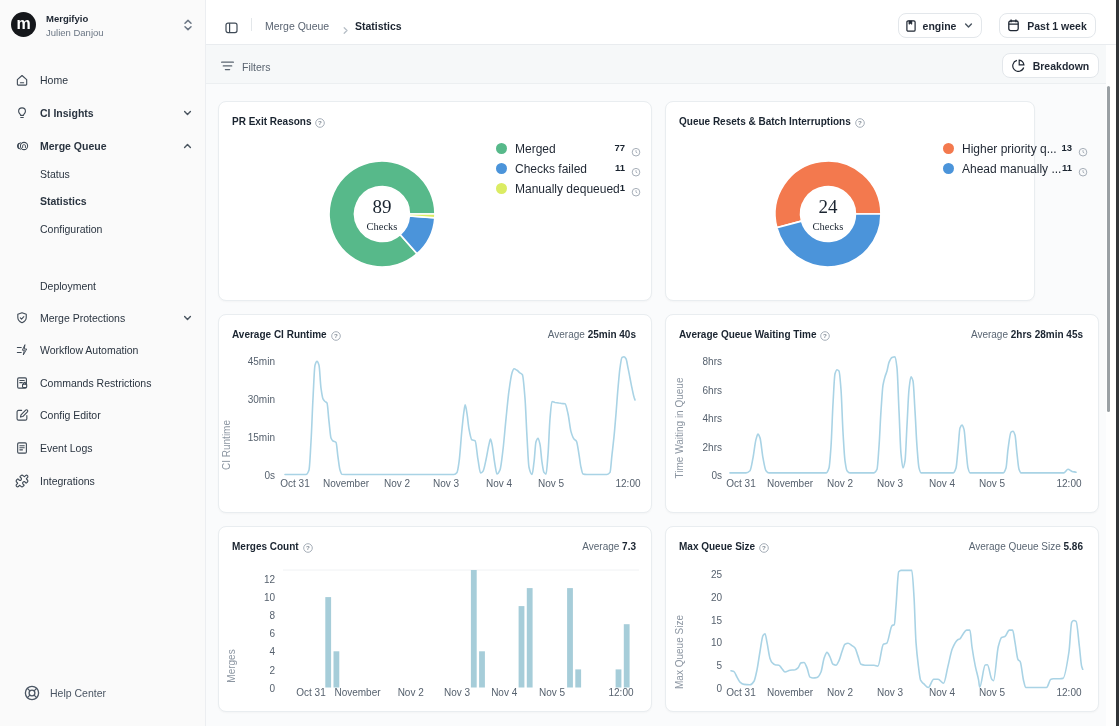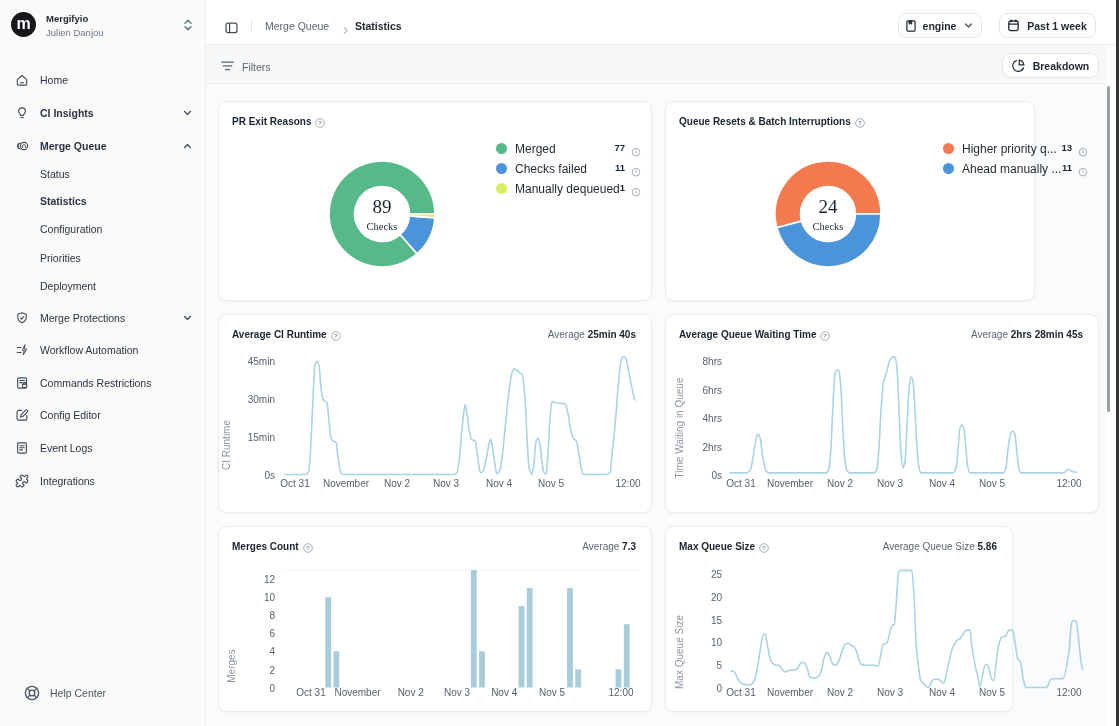--- a/index.html
+++ b/index.html
@@ -102,23 +102,20 @@
     </div>
     <div class="nav" style="top:159.5px">
       <span class="nlbl" style="font-weight:400;left:40px">Status</span>
     </div>
     <div class="nav" style="top:187px">
       <span class="nlbl" style="font-weight:700;left:40px">Statistics</span>
     </div>
     <div class="nav" style="top:214.5px">
       <span class="nlbl" style="font-weight:400;left:40px">Configuration</span>
     </div>
-    <div class="nav" style="top:243.5px">
-      <span class="nlbl" style="font-weight:400;left:40px">Priorities</span>
-    </div>
     <div class="nav" style="top:272px">
       <span class="nlbl" style="font-weight:400;left:40px">Deployment</span>
     </div>
     <div class="nav" style="top:303.5px">
       <span class="nico">
         <svg class="" width="19" height="19" viewBox="0 0 19 19" fill="none" stroke="#3f4a56" stroke-width="1.5" stroke-linecap="round" stroke-linejoin="round">
           <path d="M9.5 2.4l5.7 2.1v4.2c0 3.4-2.4 5.7-5.7 7.1-3.3-1.4-5.7-3.7-5.7-7.1V4.5Z"></path>
           <path d="M7.2 9.3l1.7 1.7 3-3.2"></path>
         </svg>
       </span>
@@ -381,21 +378,21 @@
       <rect x="251.9" y="43.0" width="5.8" height="117.5" fill="#a6cdd9"></rect>
       <rect x="260.1" y="124.3" width="5.8" height="36.2" fill="#a6cdd9"></rect>
       <rect x="299.6" y="79.1" width="5.8" height="81.4" fill="#a6cdd9"></rect>
       <rect x="307.8" y="61.1" width="5.8" height="99.4" fill="#a6cdd9"></rect>
       <rect x="348.1" y="61.1" width="5.8" height="99.4" fill="#a6cdd9"></rect>
       <rect x="356.3" y="142.4" width="5.8" height="18.1" fill="#a6cdd9"></rect>
       <rect x="396.6" y="142.4" width="5.8" height="18.1" fill="#a6cdd9"></rect>
       <rect x="404.8" y="97.2" width="5.8" height="63.3" fill="#a6cdd9"></rect>
     </svg>
   </div>
-<div class="card" style="left:665px;top:526px;width:348px;height:186px">
+<div class="card" style="left:665px;top:526px;width:434px;height:186px">
     <div class="ctitle">Max Queue Size<svg style="margin-left:4px;position:relative;top:1px" width="10" height="10" viewBox="0 0 10 10" fill="none">
         <circle cx="5" cy="5" r="4.3" stroke="#a6aeb8" stroke-width="1"></circle>
         <text x="5" y="7.3" font-size="6.2" fill="#7d8792" text-anchor="middle" font-family="Liberation Sans, sans-serif">?</text>
       </svg></div>
     <div class="cavg"><span class="agl">Average Queue Size </span><span class="agv">5.86</span></div>
     <svg class="abs" width="434" height="186">
       <text x="75" y="169" font-size="10" fill="#56616e" text-anchor="middle" font-weight="400" font-family="Liberation Sans, sans-serif">Oct 31</text>
       <text x="124" y="169" font-size="10" fill="#56616e" text-anchor="middle" font-weight="400" font-family="Liberation Sans, sans-serif">November</text>
       <text x="174" y="169" font-size="10" fill="#56616e" text-anchor="middle" font-weight="400" font-family="Liberation Sans, sans-serif">Nov 2</text>
       <text x="224" y="169" font-size="10" fill="#56616e" text-anchor="middle" font-weight="400" font-family="Liberation Sans, sans-serif">Nov 3</text>

